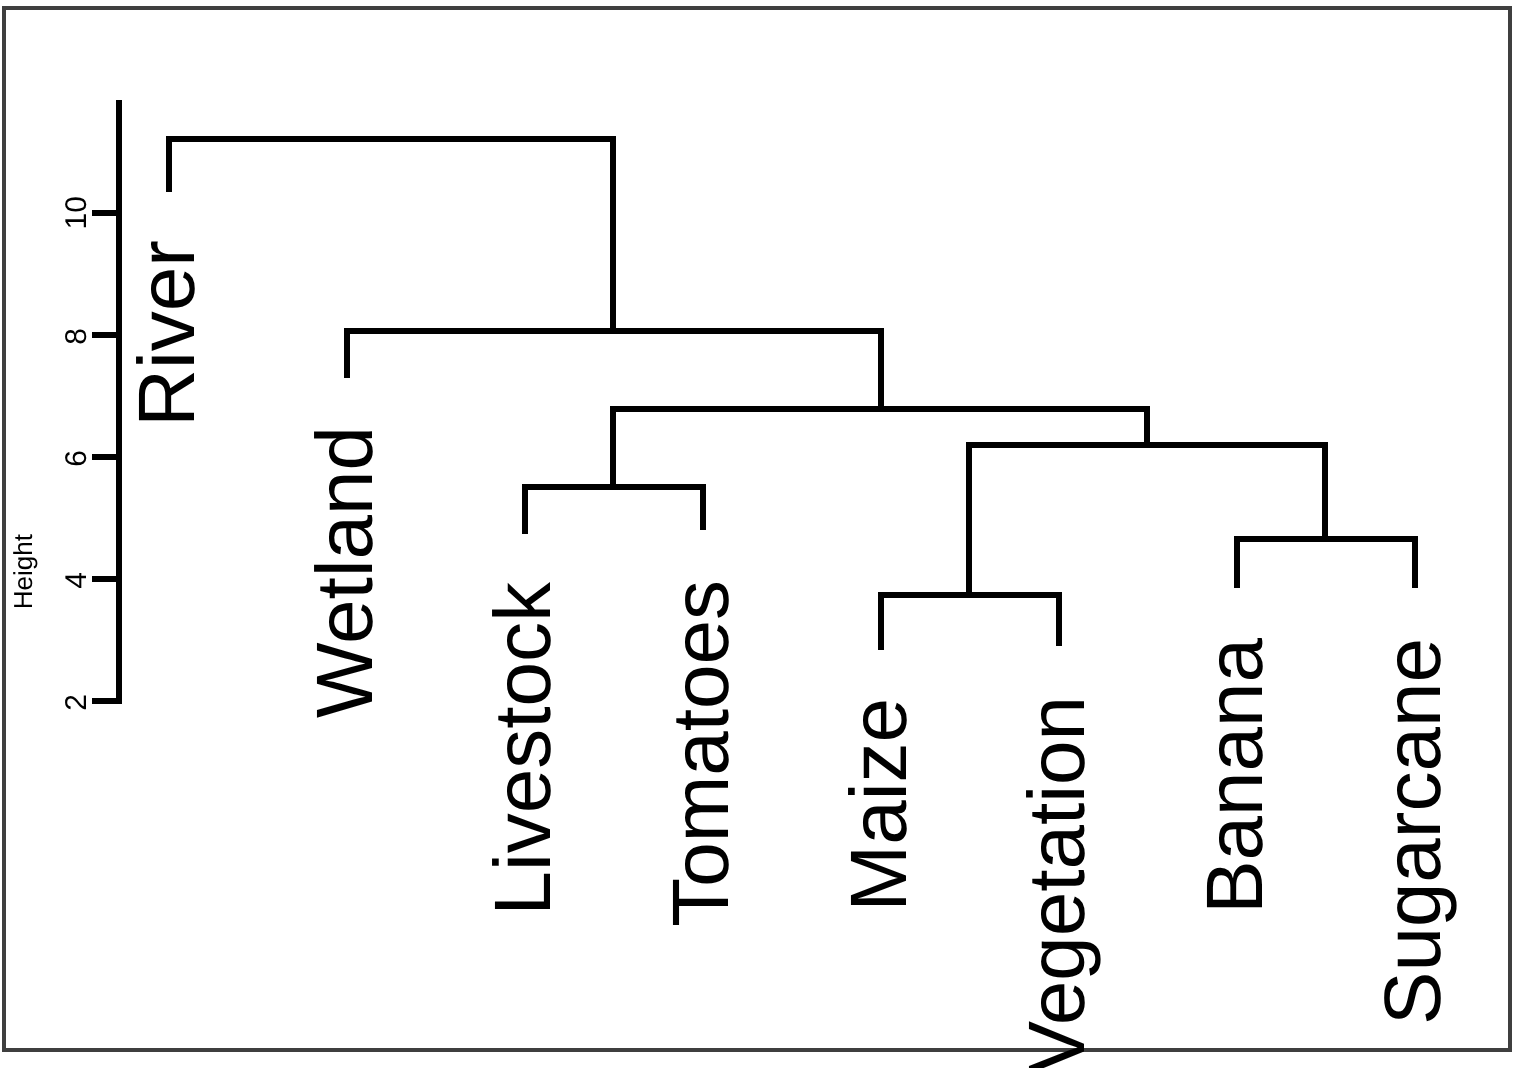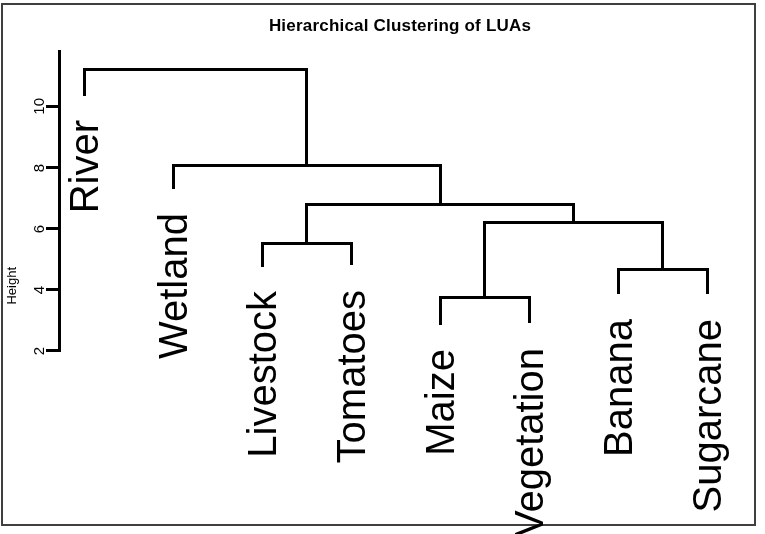--- a/index.html
+++ b/index.html
@@ -17,21 +17,20 @@
   .leaf-label{font-size:40px;line-height:40px;}
   .tick-label{font-size:15px;line-height:15px;}
   .ylab{font-size:13px;line-height:13px;left:5px;top:267px;}
 </style>
 </head>
 <body>
 
 <div class="stage">
   <div class="frame"></div>
   <div class="plot">
-    <div class="title">Hierarchical Clustering of LUAs</div>
     <span class="rot ylab">Height</span>
   <div class="seg" style="left: 58px; top: 50px; width: 3px; height: 302px;"></div>
       <div class="seg" style="left: 46px; top: 349px; width: 12px; height: 3px;"></div>
       <span class="rot tick-label" style="left: 31px; top: 346.5px;">2</span>
       <div class="seg" style="left: 46px; top: 288px; width: 12px; height: 3px;"></div>
       <span class="rot tick-label" style="left: 31px; top: 285.5px;">4</span>
       <div class="seg" style="left: 46px; top: 227px; width: 12px; height: 3px;"></div>
       <span class="rot tick-label" style="left: 31px; top: 224.5px;">6</span>
       <div class="seg" style="left: 46px; top: 166px; width: 12px; height: 3px;"></div>
       <span class="rot tick-label" style="left: 31px; top: 163.5px;">8</span>

